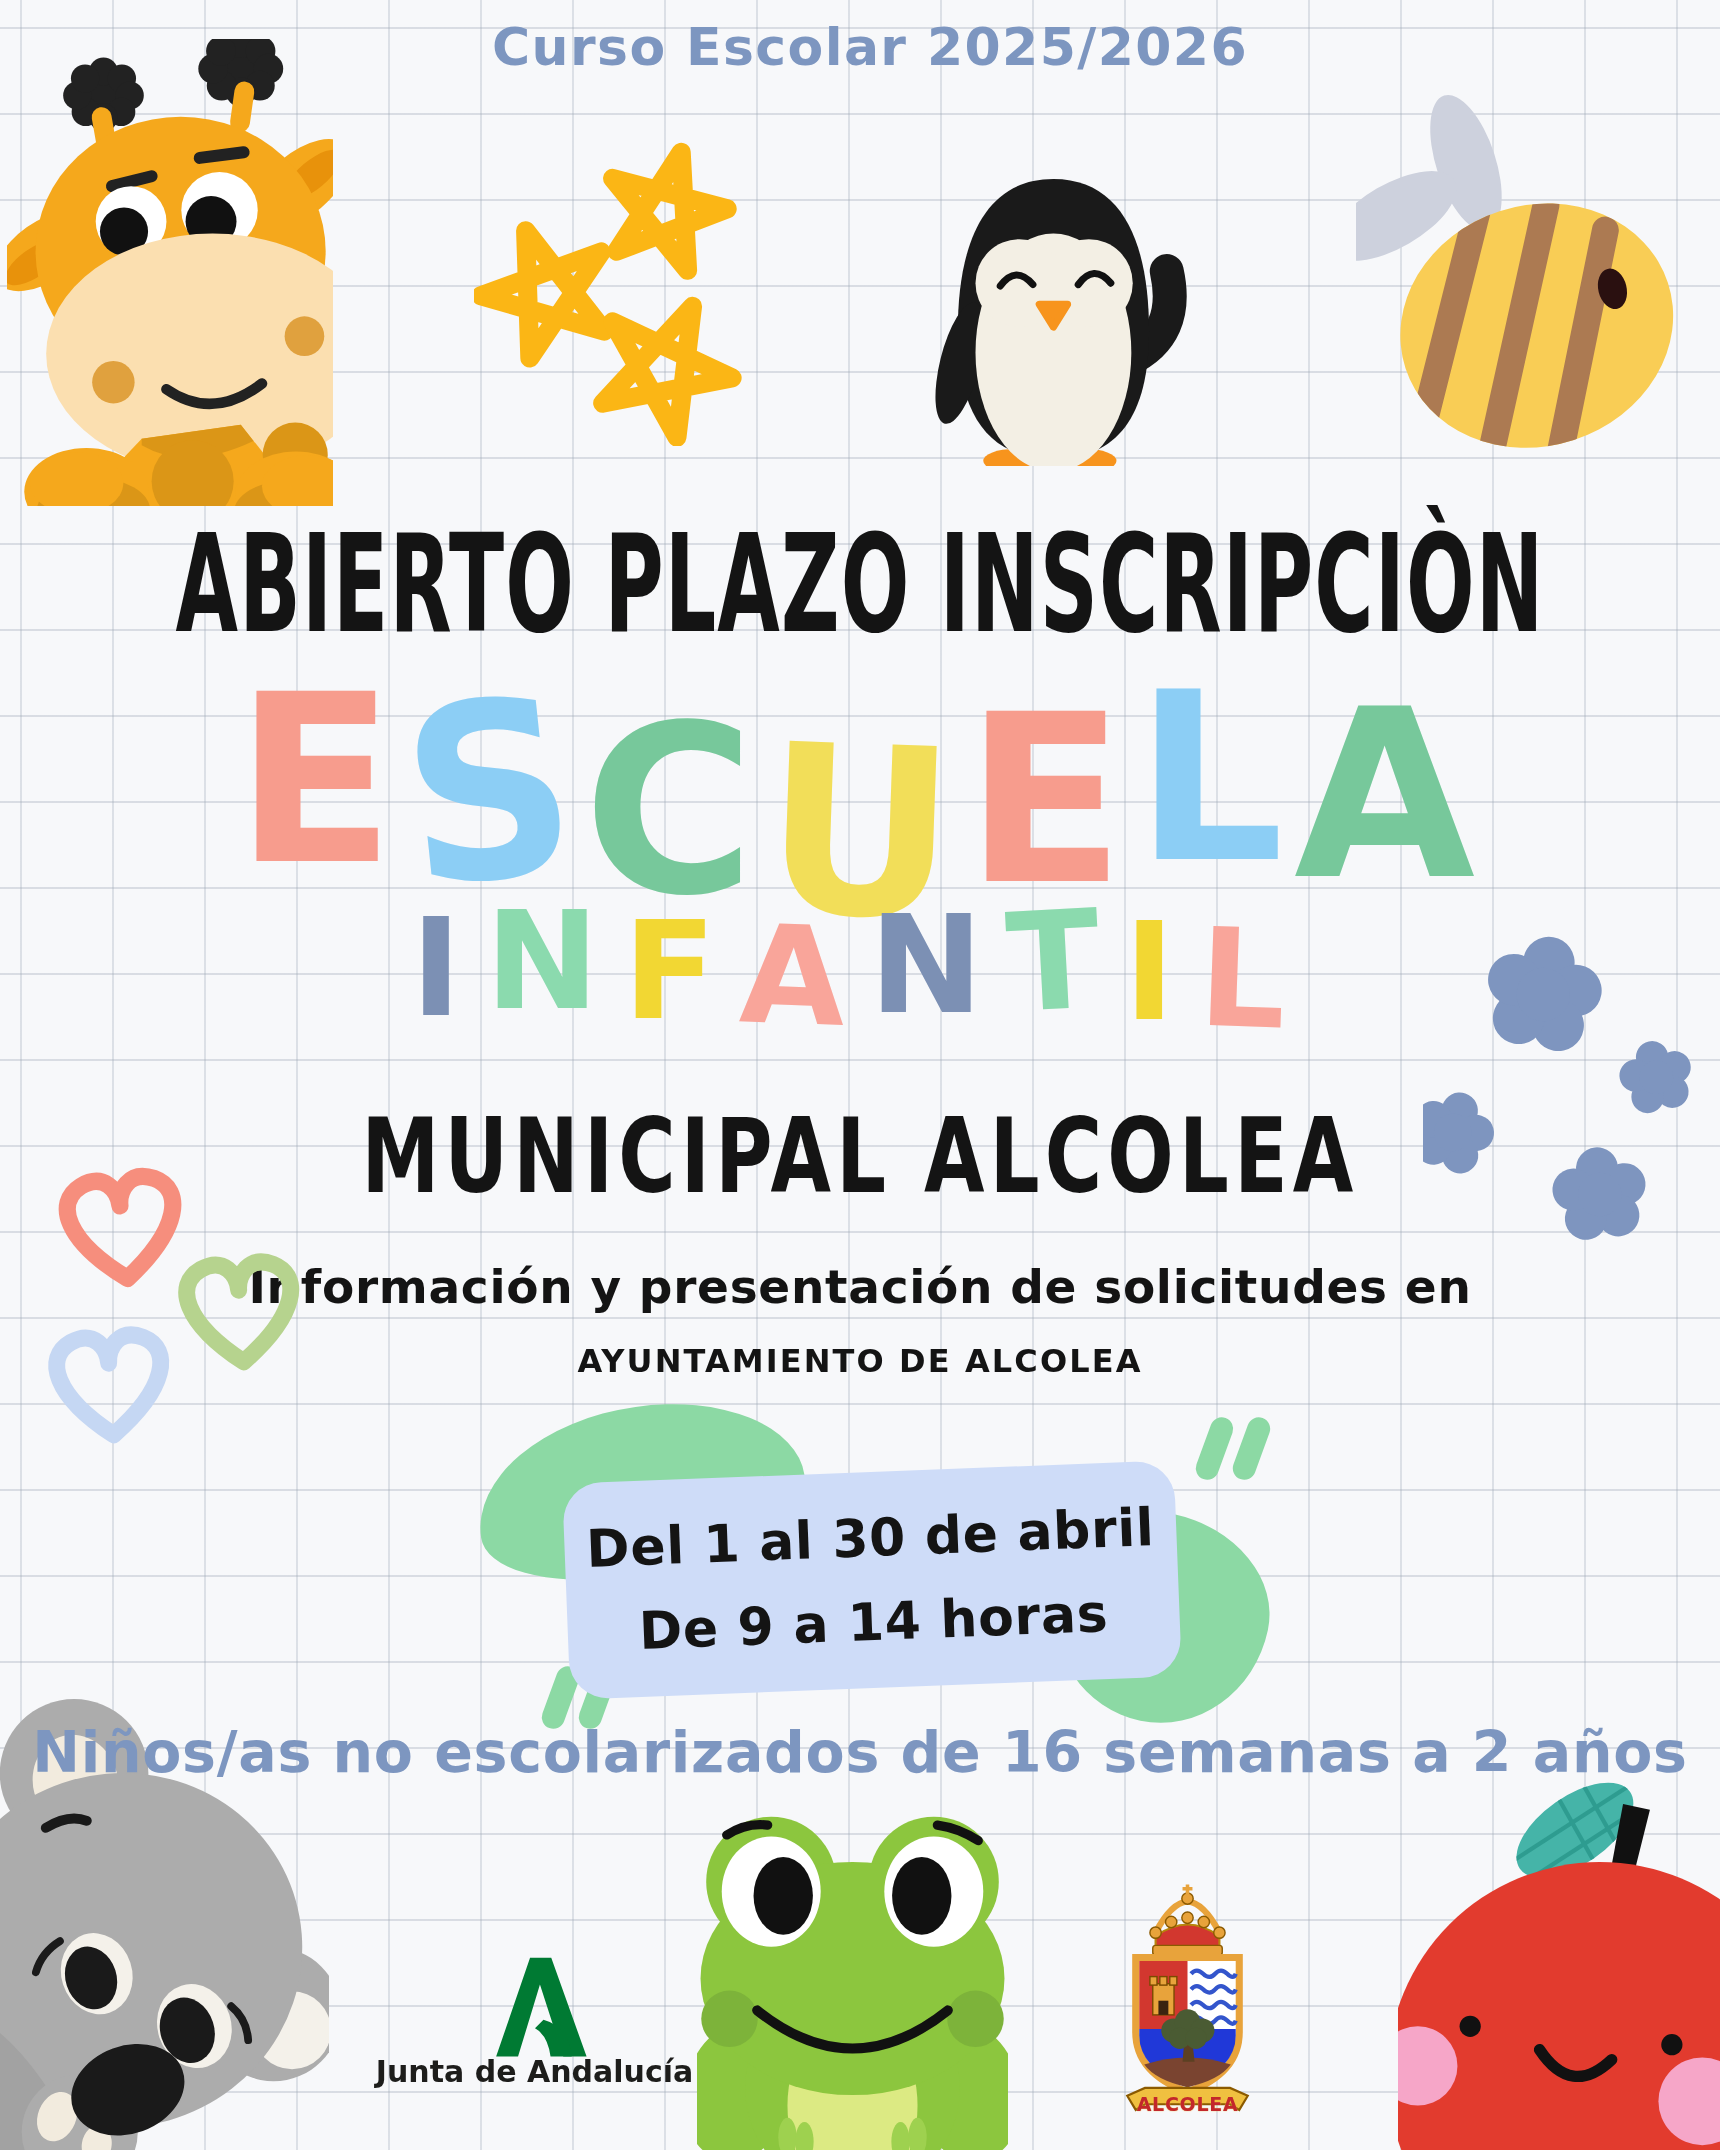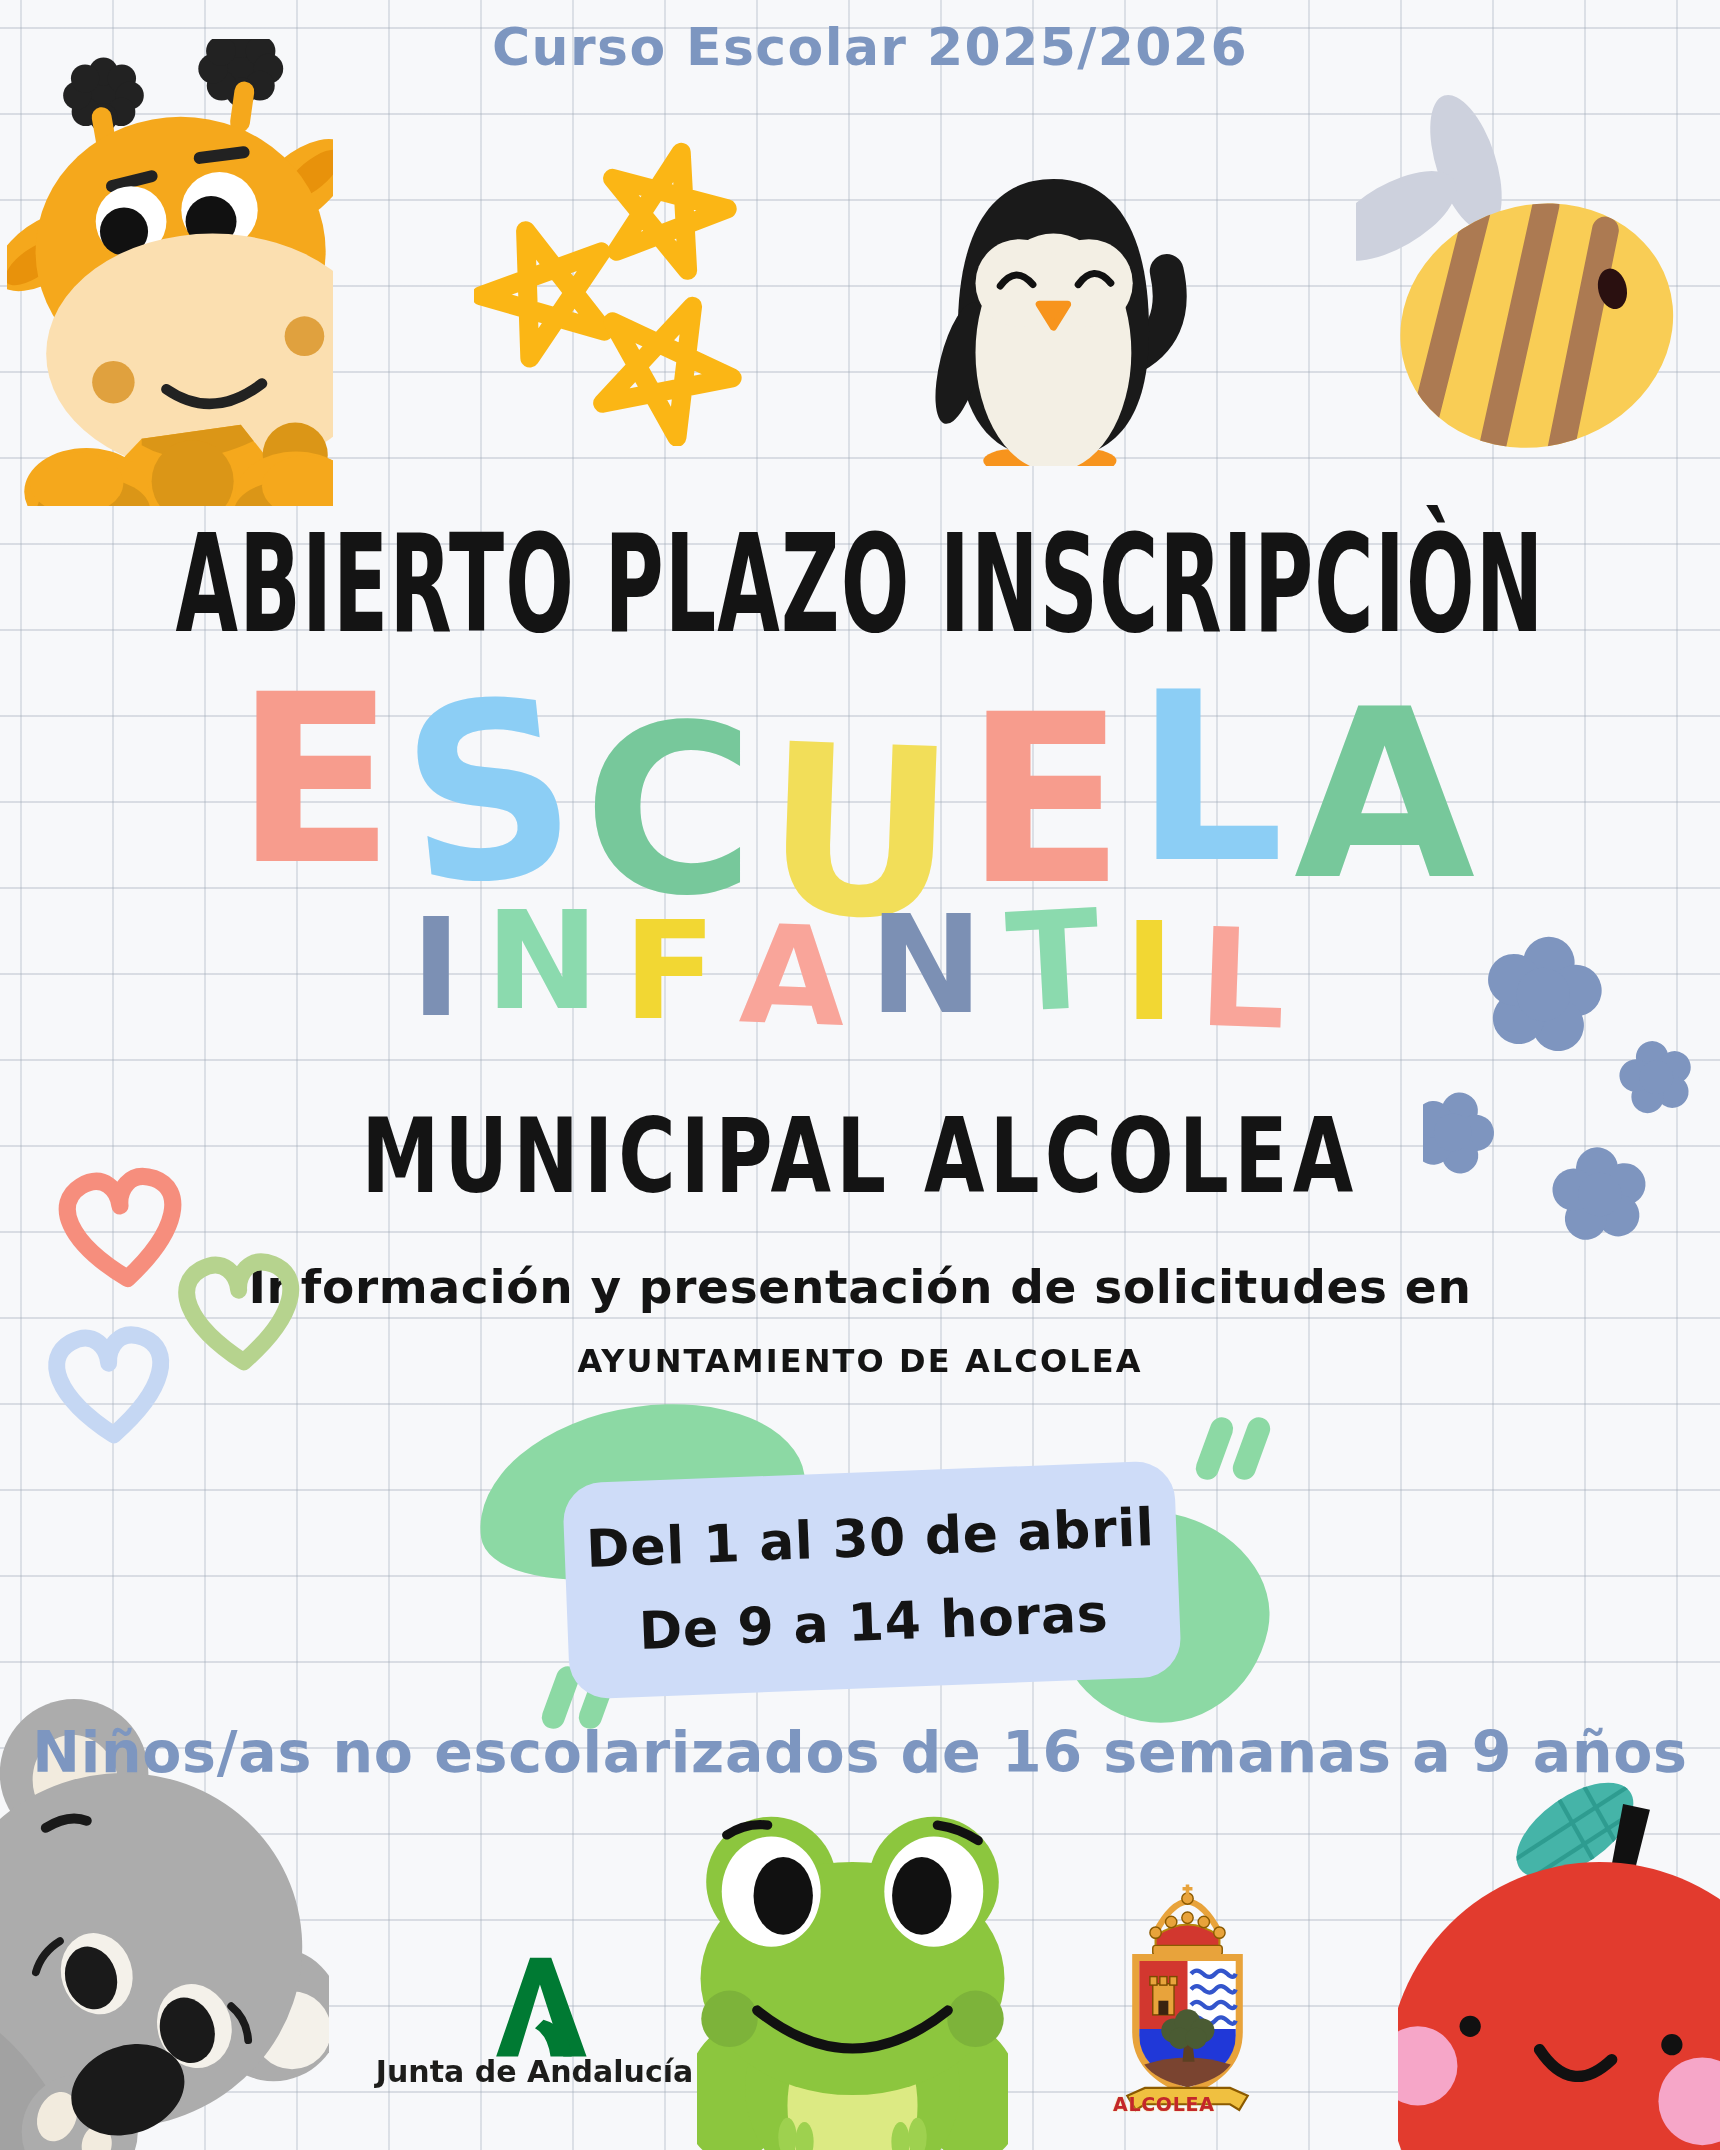--- a/index.html
+++ b/index.html
@@ -79,21 +79,21 @@
   .qp-2{left:549px;top:1665px;}
   .audience-line{
     top:1719px;left:0;width:100%;text-align:center;
     font-size:57px;font-weight:700;color:#7D96C0;letter-spacing:0.7px;z-index:3;white-space:nowrap;
   }
   .junta-text{
     left:368px;top:2054px;width:333px;text-align:center;
     font-size:30px;font-weight:700;color:#1D1D1B;
   }
   .crest-banner-text{
-    left:1113px;top:2093px;width:149px;text-align:left;
+    left:1113px;top:2093px;width:149px;text-align:center;
     font-size:19px;font-weight:800;color:#C3272B;letter-spacing:0.7px;z-index:4;
     text-shadow:0 0 1.4px #F0C040;
   }
 </style>
 </head>
 <body>
 
 <div class="poster">
 
   <div class="abs header-line">Curso Escolar 2025/2026</div>
@@ -235,21 +235,21 @@
   <div class="abs quote-pair qp-2">
     <span class="quote-mark"></span>
     <span class="quote-mark"></span>
   </div>
 
   <div class="abs date-box">
     <div class="line">Del 1 al 30 de abril</div>
     <div class="line">De 9 a 14 horas</div>
   </div>
 
-  <div class="abs audience-line">Niños/as no escolarizados de 16 semanas a 9 años</div>
+  <div class="abs audience-line">Niños/as no escolarizados de 16 semanas a 2 años</div>
 
   <svg class="abs" style="left:-10.6px;top:1692px;" width="340" height="460" viewBox="0 0 480 650">
     <circle cx="120" cy="115" r="105" fill="#ACACAC"></circle>
     <ellipse cx="122" cy="128" rx="60" ry="68" fill="#F2EBDE" transform="rotate(-15 122 128)"></ellipse>
     <circle cx="402" cy="455" r="95" fill="#ACACAC"></circle>
     <circle cx="428" cy="478" r="55" fill="#F4F1EA"></circle>
     <ellipse cx="185" cy="365" rx="258" ry="250" fill="#ACACAC" transform="rotate(-16 185 365)"></ellipse>
     <path d="M0,470 Q70,520 130,645 L0,650 Z" fill="#A2A2A2"></path>
     <circle cx="128" cy="622" r="82" fill="#ACACAC"></circle>
     <ellipse cx="96" cy="600" rx="27" ry="36" fill="#F2EBDE" transform="rotate(22 96 600)"></ellipse>

